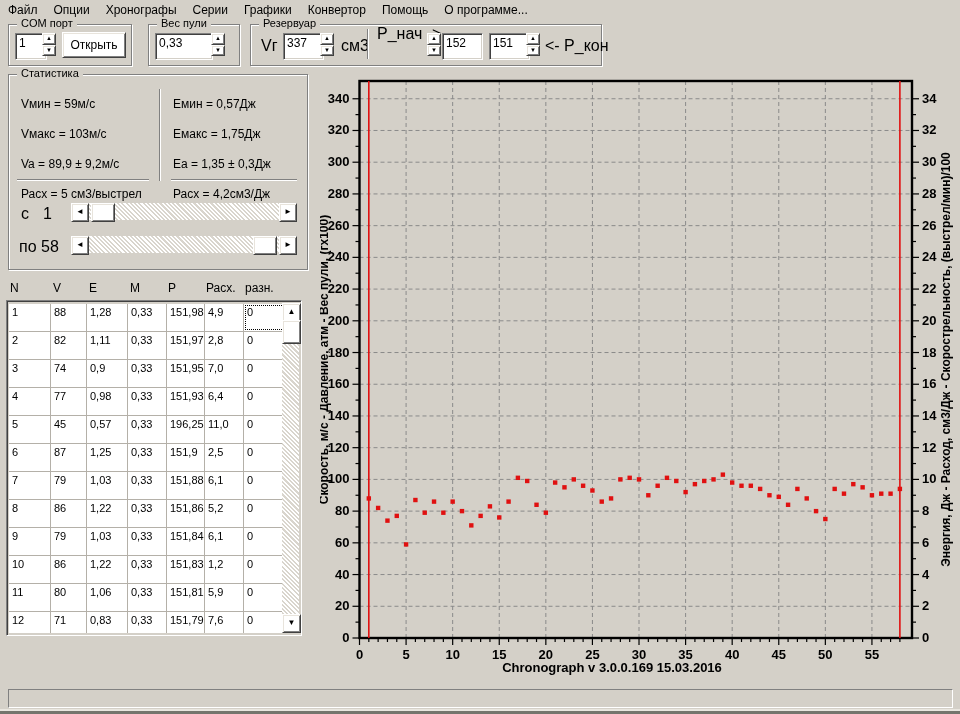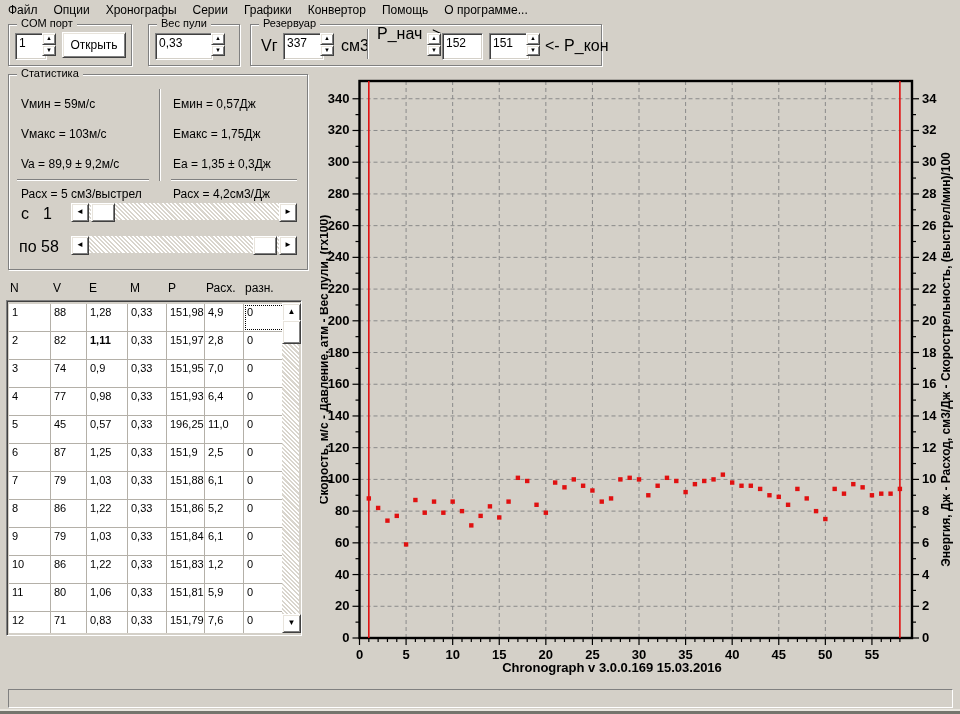--- a/index.html
+++ b/index.html
@@ -176,21 +176,21 @@
           <div class="tcell" style="width: 36px;">88</div>
           <div class="tcell" style="width: 41px;">1,28</div>
           <div class="tcell" style="width: 39px;">0,33</div>
           <div class="tcell" style="width: 38px;">151,98</div>
           <div class="tcell" style="width: 39px;">4,9</div>
           <div class="tcell focus" style="width: 41px;">0</div>
         </div>
         <div class="trow">
           <div class="tcell" style="width: 42px;">2</div>
           <div class="tcell" style="width: 36px;">82</div>
-          <div class="tcell" style="width: 41px; font-weight: bold;">1,11</div>
+          <div class="tcell" style="width: 41px;">1,11</div>
           <div class="tcell" style="width: 39px;">0,33</div>
           <div class="tcell" style="width: 38px;">151,97</div>
           <div class="tcell" style="width: 39px;">2,8</div>
           <div class="tcell" style="width: 41px;">0</div>
         </div>
         <div class="trow">
           <div class="tcell" style="width: 42px;">3</div>
           <div class="tcell" style="width: 36px;">74</div>
           <div class="tcell" style="width: 41px;">0,9</div>
           <div class="tcell" style="width: 39px;">0,33</div>

